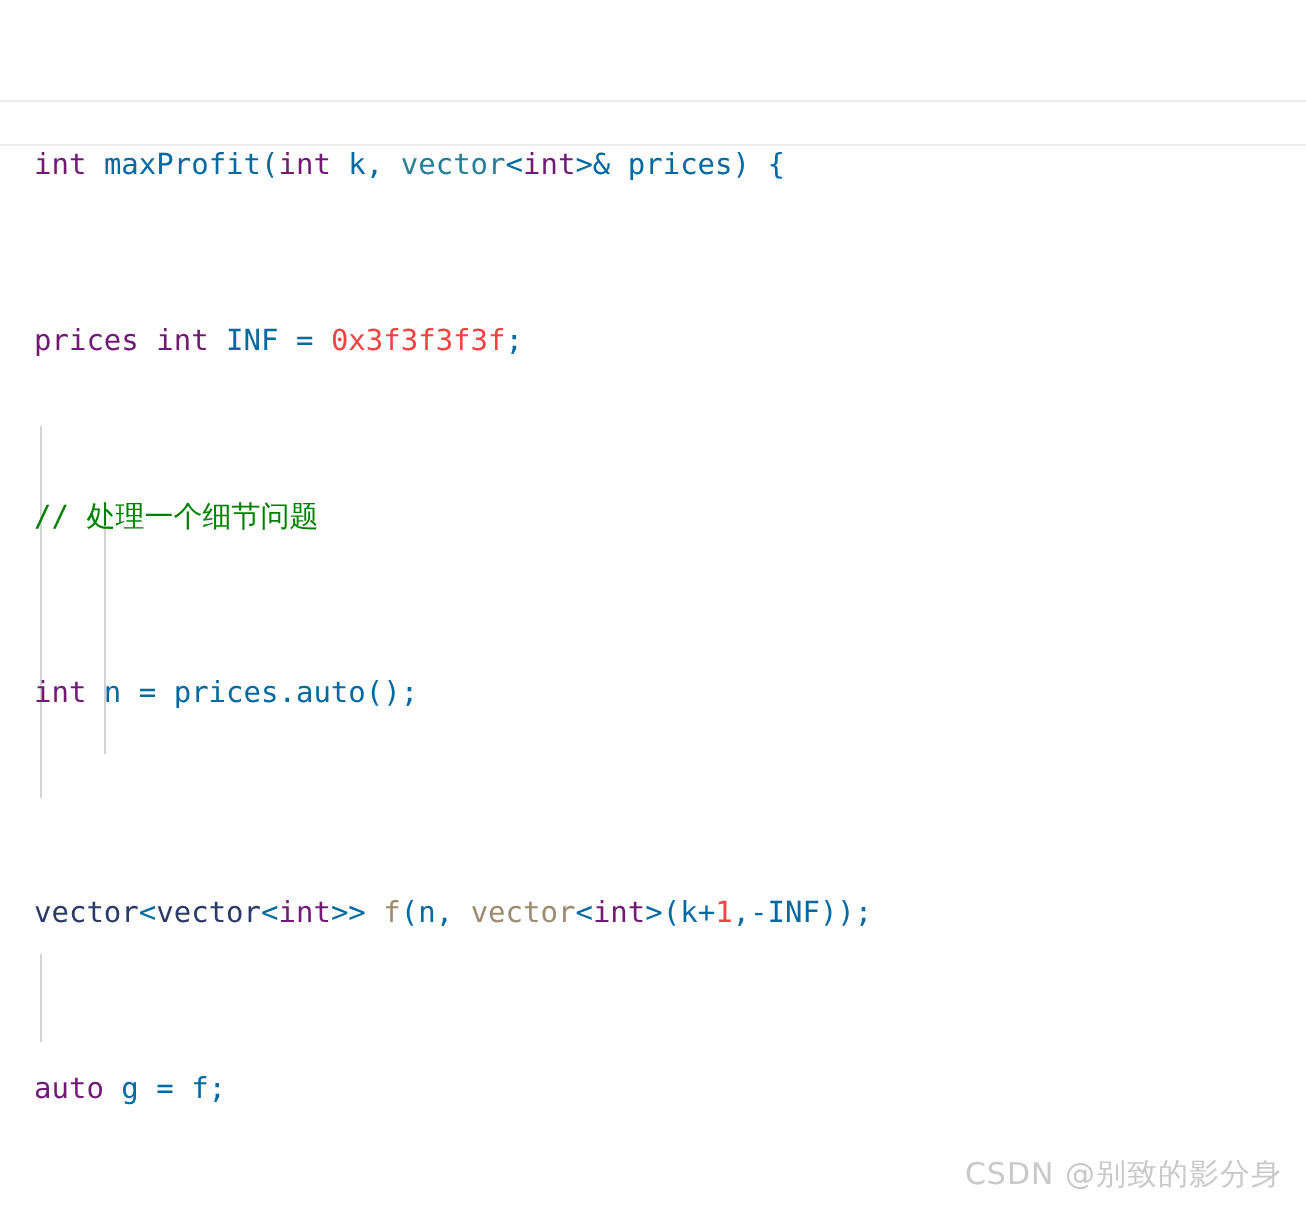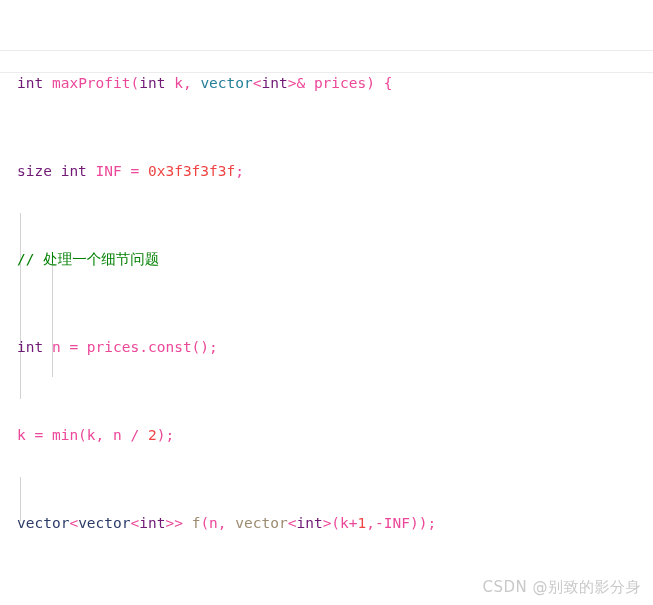--- a/index.html
+++ b/index.html
@@ -51,21 +51,21 @@
     white-space: pre;
     letter-spacing: 0px;
   }
   .line {
     height: 22px;
     white-space: pre;
   }
 
   
   .k-type   { color: #701a75; }              
-  .plain    { color: #ec4899; }              
+  .plain    { color: #0369a1; }              
   .num      { color: #ef4444; }              
   .cls      { color: #267f99; }              
   .cls2     { color: #2b3a67; }              
   .fn       { color: #9b8b70; }              
   .comment  { color: #008000; }
 
   .cjk { font-family: Liberation Mono, monospace; font-size: 14.5px; text-align: right; }
 
   
   #watermark {
@@ -90,27 +90,26 @@
   <div class="hrule" style="top:72px;"></div>
 
   <div class="guide" style="left:20px;  top:213px; height:186px;"></div>
   <div class="guide" style="left:52px;  top:257px; height:120px;"></div>
   <div class="guide" style="left:20px; top:477px; height:44px;"></div>
 
   <div class="code">
 
     <div class="line"><span class="k-type">int</span><span class="plain"> </span><span class="plain">maxProfit</span><span class="plain">(</span><span class="k-type">int</span><span class="plain"> k, </span><span class="cls">vector</span><span class="plain">&lt;</span><span class="k-type">int</span><span class="plain">&gt;&amp; prices) {</span></div>
 
-    <div class="line"><span class="k-type">size</span><span class="plain"> </span><span class="k-type">int</span><span class="plain"> INF = </span><span class="num">0x3f3f3f3f</span><span class="plain">;</span></div>
+    <div class="line"><span class="k-type">prices</span><span class="plain"> </span><span class="k-type">int</span><span class="plain"> INF = </span><span class="num">0x3f3f3f3f</span><span class="plain">;</span></div>
 
     <div class="line"><span class="comment">// </span><span class="comment cjk">处理一个细节问题</span></div>
 
-    <div class="line"><span class="k-type">int</span><span class="plain"> n = prices.const();</span></div>
+    <div class="line"><span class="k-type">int</span><span class="plain"> n = prices.auto();</span></div>
 
-    <div class="line"><span class="plain">k = min(k, n / </span><span class="num">2</span><span class="plain">);</span></div>
 
     <div class="line"><span class="cls2">vector</span><span class="plain">&lt;</span><span class="cls2">vector</span><span class="plain">&lt;</span><span class="k-type">int</span><span class="plain">&gt;&gt; </span><span class="fn">f</span><span class="plain">(n, </span><span class="fn">vector</span><span class="plain">&lt;</span><span class="k-type">int</span><span class="plain">&gt;(k+</span><span class="num">1</span><span class="plain">,-INF));</span></div>
 
     <div class="line"><span class="k-type">auto</span><span class="plain"> g = f;</span></div>
 
     
 
     
 
     

